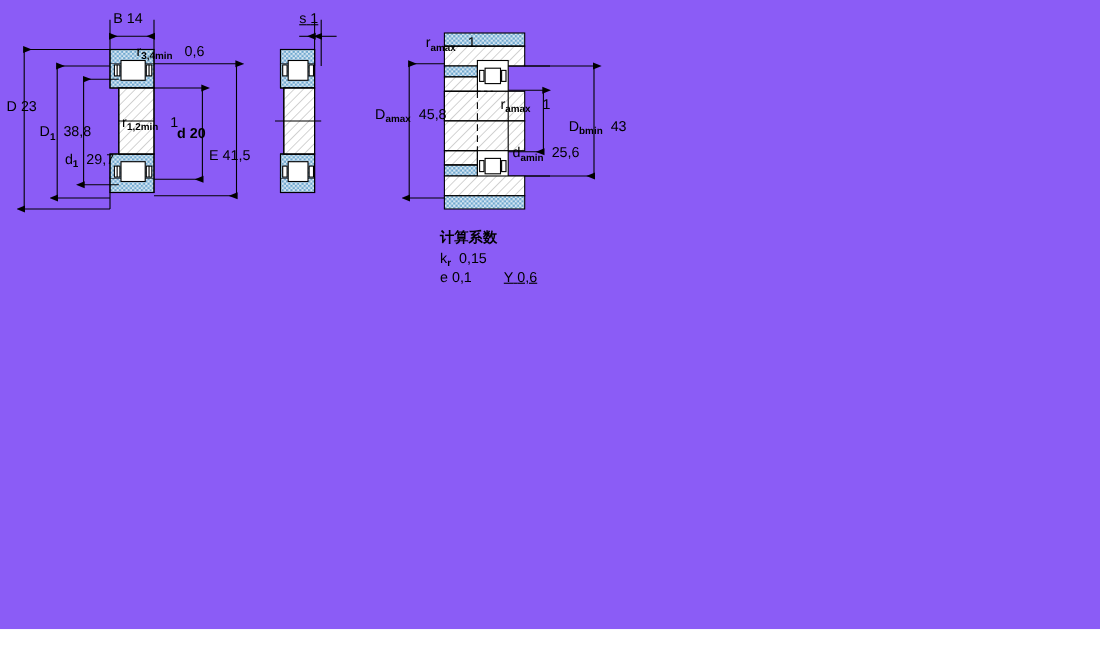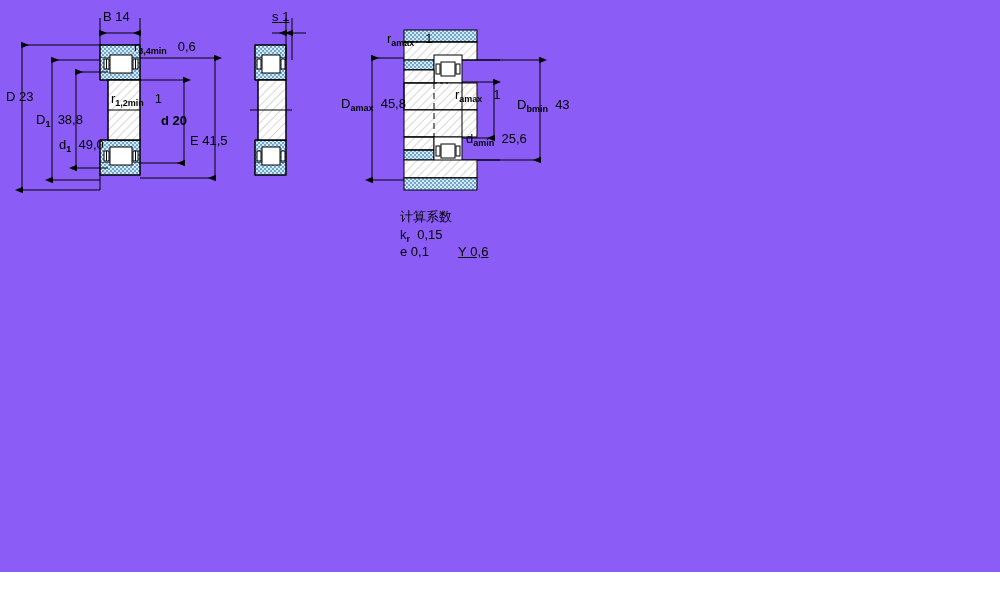--- a/index.html
+++ b/index.html
@@ -33,21 +33,21 @@
   .lbl sub {
     font-size: 9px;
     vertical-align: baseline;
     position: relative;
     top: 3px;
     font-weight: bold;
   }
   .lbl.cjk {
     font-family: "DejaVu Sans", sans-serif;
     font-size: 13px;
-    font-weight: normal;
+    font-weight: bold;
   }
 </style>
 </head>
 <body>
 
 <div id="canvas">
 
   <svg class="draw" viewBox="0 0 1000 600" xmlns="http://www.w3.org/2000/svg">
     <defs>
       <pattern id="ringdots" width="4" height="4" patternUnits="userSpaceOnUse">
@@ -212,40 +212,40 @@
 
       <line x1="404" y1="42" x2="418" y2="42" stroke-dasharray="3,3"></line>
       <line x1="434" y1="83" x2="448" y2="83" stroke-dasharray="3,3"></line>
     </g>
   </svg>
 
   <div class="lbl" style="left:103px; top:10px;">
     <span>B</span>&nbsp;<span>14</span>
   </div>
 
-  <div class="lbl" style="left:134px; top:40px;">
+  <div class="lbl" style="left:124px; top:40px;">
     <span>r</span><sub>3,4min</sub>
     &nbsp;&nbsp;<span>0,6</span>
   </div>
 
   <div class="lbl" style="left:6px; top:90px;">
     <span>D</span>&nbsp;<span>23</span>
   </div>
 
   <div class="lbl" style="left:36px; top:113px;">
     <span>D</span><sub>1</sub>
     &nbsp;<span>38,8</span>
   </div>
 
   <div class="lbl" style="left:59px; top:138px;">
     <span>d</span><sub>1</sub>
-    &nbsp;<span>49,0</span>
-  </div>
-
-  <div class="lbl" style="left:111px; top:92px;text-align:center;">
+    &nbsp;<span>29,7</span>
+  </div>
+
+  <div class="lbl" style="left:111px; top:104px;text-align:center;">
     <span>r</span><sub>1,2min</sub>
     &nbsp;&nbsp;<span>1</span>
   </div>
 
   <div class="lbl" style="left:161px; top:114px;font-weight:bold;">
     <span>d</span>&nbsp;<span>20</span>
   </div>
 
   <div class="lbl" style="left:190px; top:134px;">
     <span>E</span>&nbsp;<span>41,5</span>
@@ -268,21 +268,21 @@
   <div class="lbl" style="left:455px; top:88px;">
     <span>r</span><sub>amax</sub>
     &nbsp;&nbsp;<span>1</span>
   </div>
 
   <div class="lbl" style="left:466px; top:132px;">
     <span>d</span><sub>amin</sub>
     &nbsp;<span>25,6</span>
   </div>
 
-  <div class="lbl" style="left:517px; top:98px;">
+  <div class="lbl" style="left:517px; top:108px;">
     <span>D</span><sub>bmin</sub>
     &nbsp;<span>43</span>
   </div>
 
   <div class="lbl cjk" style="left:400px; top:210px;">计算系数</div>
 
   <div class="lbl" style="left:400px; top:228px;text-align:right;">
     <span>k</span><sub>r</sub>
     &nbsp;<span>0,15</span>
   </div>

